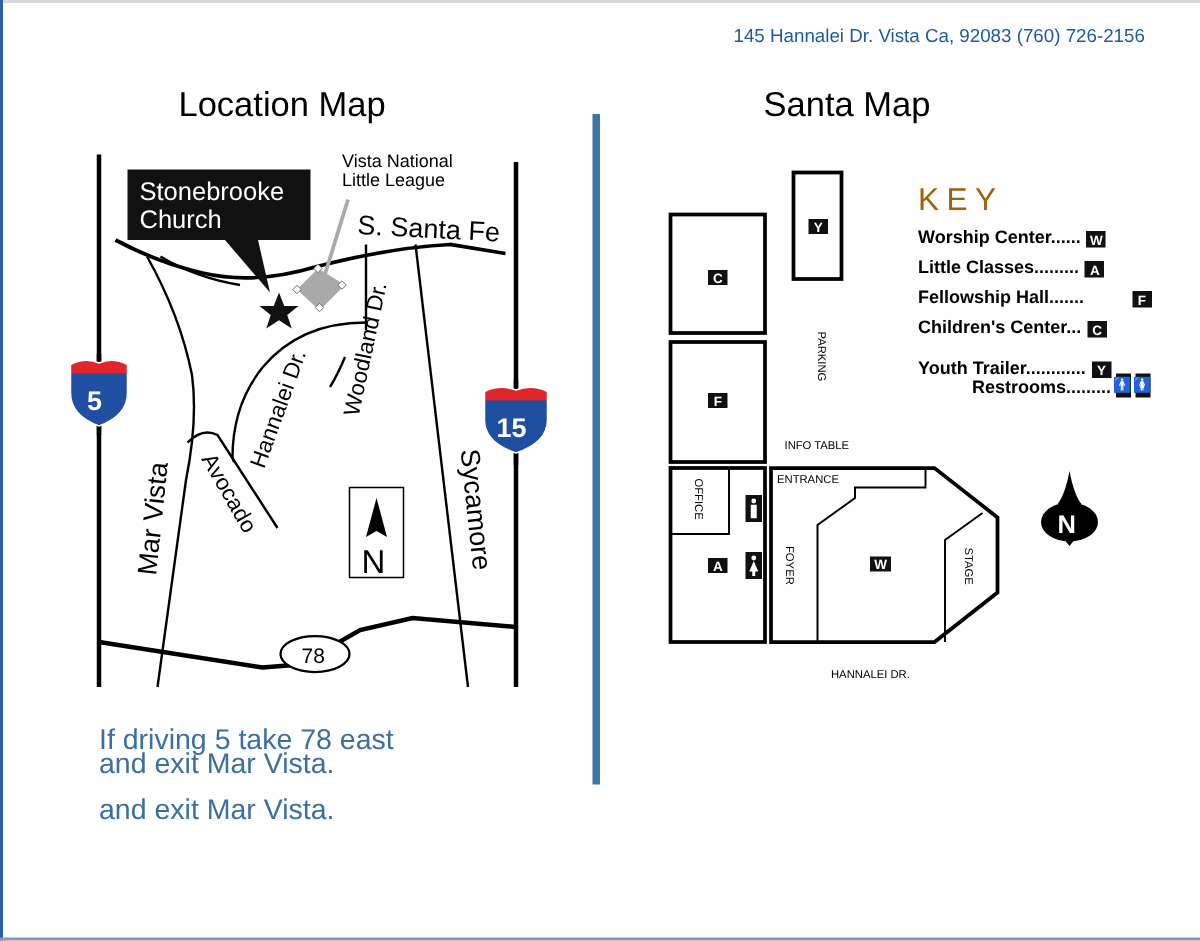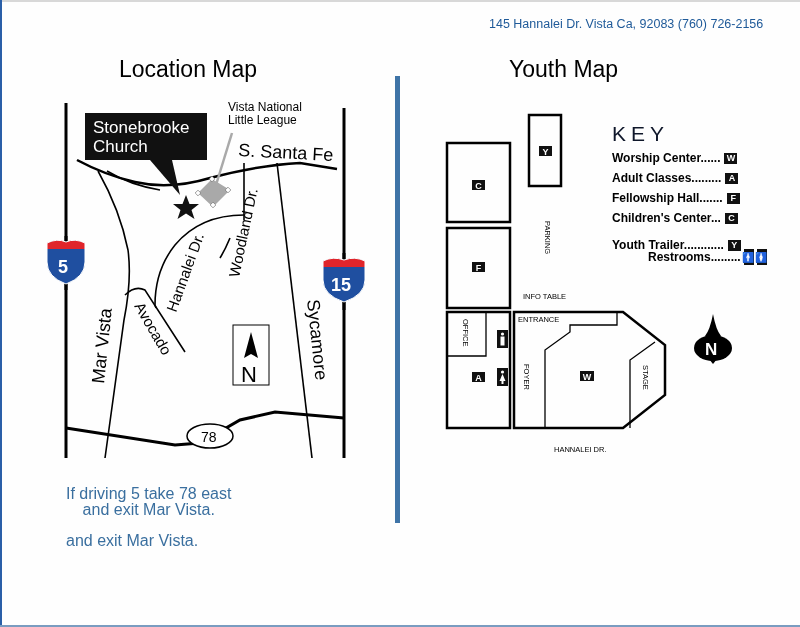--- a/index.html
+++ b/index.html
@@ -5,40 +5,40 @@
   html,body{margin:0;padding:0;}
   body{width:800px;height:627px;background:#fefefe;position:relative;overflow:hidden;font-family:"Liberation Sans",sans-serif;}
   .frame-left{position:absolute;left:0;top:0;width:2px;height:627px;background:#2a5fa8;}
   .frame-bottom{position:absolute;left:0;bottom:0;width:800px;height:2px;background:#7a9cc0;}
   .frame-top{position:absolute;left:0;top:0;width:800px;height:2px;background:#d8d8d8;}
   .address{position:absolute;left:489px;top:17px;font-size:12.5px;color:#1f5a99;white-space:nowrap;}
   .title{position:absolute;top:56px;font-size:23px;color:#000;white-space:nowrap;}
   .title.loc{left:119px;}
   .title.camp{left:509px;}
   .divider{position:absolute;left:395px;top:76px;width:5px;height:447px;background:#3f74a7;}
-  .directions{position:absolute;left:66px;color:#3a6f9f;font-size:16px;line-height:16px;text-align:center;}
+  .directions{position:absolute;left:66px;color:#3a6f9f;font-size:19px;line-height:16px;}
   .directions.d1{top:486px;}
   .directions.d2{top:533px;}
   svg{position:absolute;left:0;top:0;}
-  .keytitle{position:absolute;left:612px;top:122px;font-size:21px;letter-spacing:5px;color:#0f172a;}
-  .keyrow{position:absolute;left:612px;font-size:12px;font-weight:bold;color:#000;white-space:nowrap;display:flex;align-items:center;}
+  .keytitle{position:absolute;left:612px;top:122px;font-size:21px;letter-spacing:5px;color:#a16207;}
+  .keyrow{position:absolute;left:612px;font-size:12px;font-weight:bold;color:#000;white-space:nowrap;display:flex;align-items:flex-end;}
   .badge{display:inline-flex;justify-content:center;align-items:center;width:13px;height:11px;background:#111;color:#fff;font-size:9px;font-weight:bold;margin-left:4px;}
   .rr{display:inline-flex;justify-content:center;align-items:center;width:10px;height:16px;background:#111;color:#fff;font-size:10px;margin-left:3px;}
 </style>
 </head>
 <body>
 
 <div class="frame-top"></div>
 <div class="frame-left"></div>
 <div class="frame-bottom"></div>
 
 <div class="address">145 Hannalei Dr. Vista Ca, 92083 (760) 726-2156</div>
 
 <div class="title loc">Location Map</div>
-<div class="title camp">Youth Map</div>
+<div class="title camp">Santa Map</div>
 
 <div class="divider"></div>
 
 <svg width="800" height="627">
   <g fill="none" stroke="#000">
 
     <line x1="66" y1="103" x2="66" y2="458" stroke-width="3"></line>
     <line x1="344" y1="108" x2="344" y2="458" stroke-width="3"></line>
 
     <path d="M77,160 Q105,175 135,182 Q170,190 210,178 Q260,165 300,163 L337,169" stroke-width="2.5"></path>
@@ -177,24 +177,24 @@
     <text x="705" y="355" fill="#fff" font-size="17" font-weight="bold">N</text>
   </g>
 </svg>
 
 <div class="keytitle">KEY</div>
 <div class="keyrow" style="top:151px;">
   <span>Worship Center......</span>
   <span class="badge">W</span>
 </div>
 <div class="keyrow" style="top:171px;">
-  <span>Adult Classes.........</span>
+  <span>Little Classes.........</span>
   <span class="badge">A</span>
 </div>
-<div class="keyrow" style="top:191px;">
+<div class="keyrow" style="top:191px;gap:28px;">
   <span>Fellowship Hall.......</span>
   <span class="badge">F</span>
 </div>
 <div class="keyrow" style="top:211px;">
   <span>Children's Center...</span>
   <span class="badge">C</span>
 </div>
 <div class="keyrow" style="top:238px;">
   <span>Youth Trailer............</span>
   <span class="badge">Y</span>

